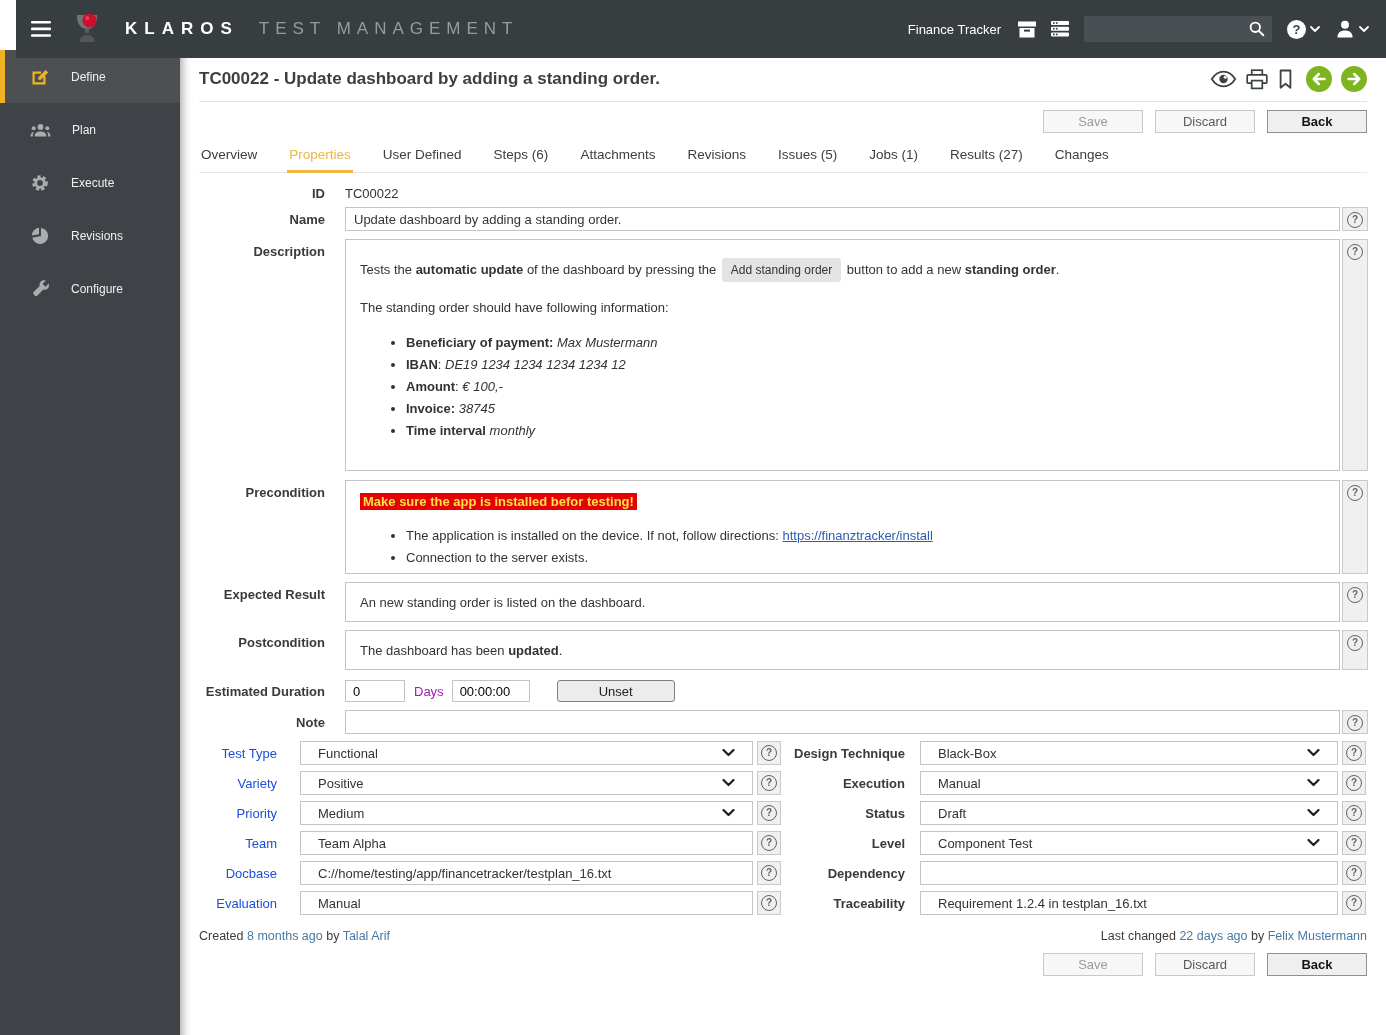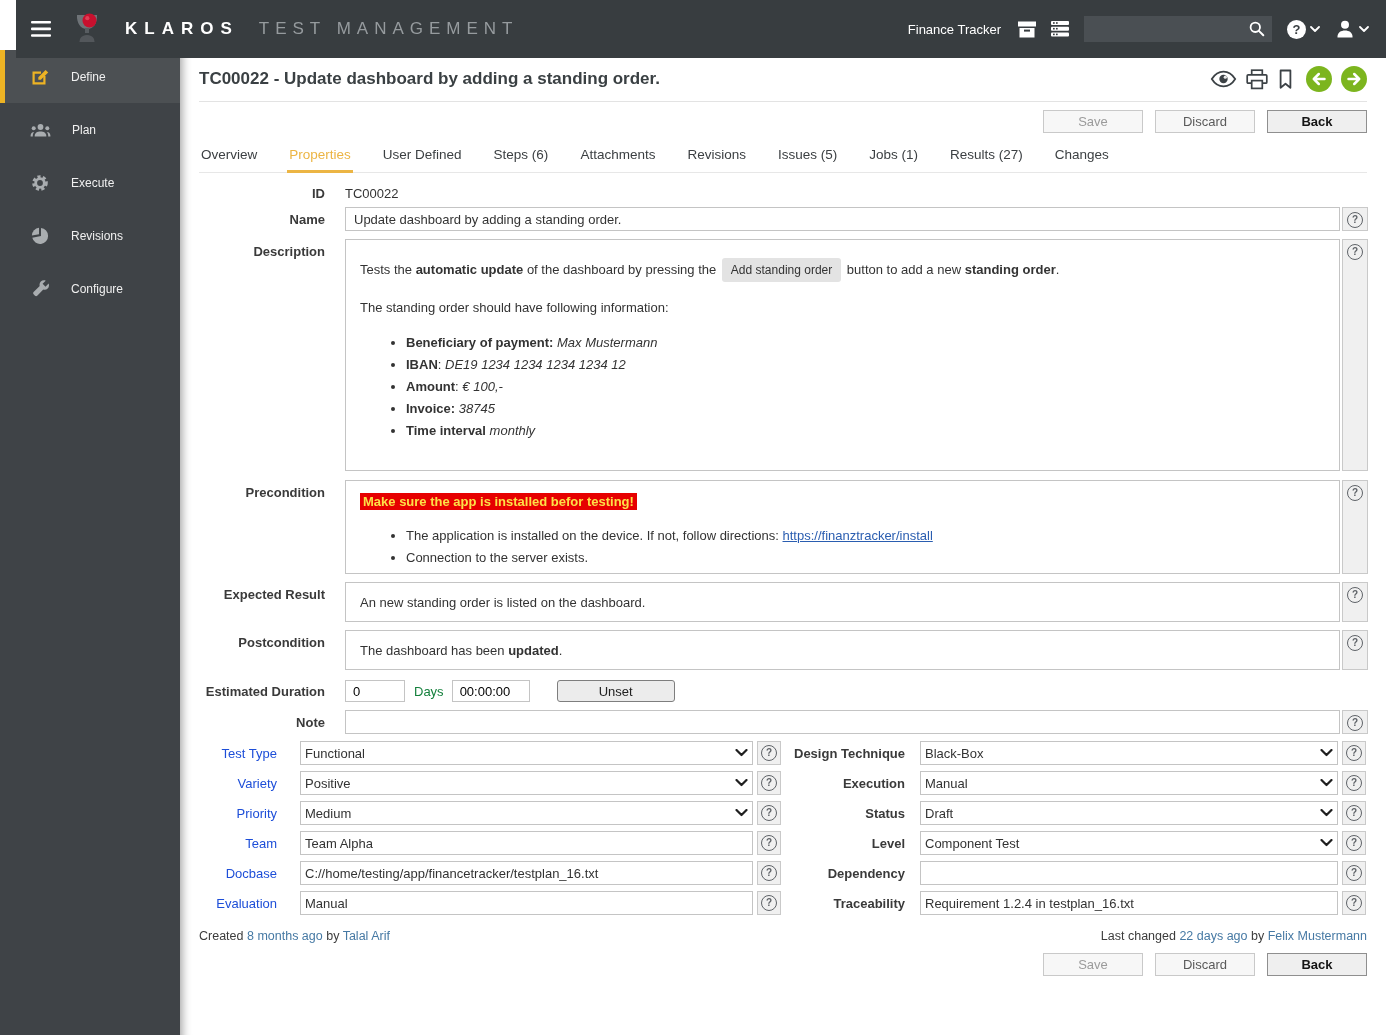--- a/index.html
+++ b/index.html
@@ -67,29 +67,29 @@
   .richbox p{margin:6px 0 17px;}
   .richbox ul{margin:15px 0 0;padding-left:46px;list-style:disc;}
   .richbox li{margin-bottom:4px;}
   .chip{display:inline-block;background:#e3e3e3;border-radius:3px;padding:3px 9px;
     font-size:12px;color:#333;margin:0 2px;cursor:pointer;}
   .warnhl{background:#e60000;color:#fde047;font-weight:700;padding:1px 3px;}
   a.link{color:#2a5db0;text-decoration:underline;cursor:pointer;}
   .dinput{width:60px;height:22px;border:1px solid #c4c4c4;padding:0 7px;font-size:13px;
     box-sizing:border-box;font-family:inherit;outline:none;}
   .timeinput{width:78px;}
-  .dayslbl{margin:3px 8px 0 9px;font-weight:400;color:#15803d;}
+  .dayslbl{margin:3px 8px 0 9px;font-weight:400;color:#a21caf;}
   .unset{margin-left:27px;width:118px;height:22px;background:#ececec;border:1px solid #7e7e7e;
     border-radius:3px;font-size:13px;font-family:inherit;color:#222;cursor:pointer;}
   
   .prow{display:flex;align-items:center;margin-bottom:6px;height:24px;}
   .plabel{width:78px;flex:none;text-align:right;font-weight:400;color:#1d4ed8;}
   .plabel2{width:124px;flex:none;text-align:right;font-weight:700;color:#3a3a3a;}
   .ctrl{height:24px;border:1px solid #c4c4c4;box-sizing:border-box;display:flex;
-    align-items:center;padding:0 4px;background:#fff;color:#333;font-size:13px;}
+    align-items:center;padding:0 17px;background:#fff;color:#333;font-size:13px;}
   .ctrl.l{width:453px;margin-left:23px;}
   .ctrl.r{width:418px;margin-left:15px;}
   .selbox{justify-content:space-between;cursor:pointer;}
   .pinput{cursor:text;}
   .helpbox{width:24px;height:24px;flex:none;margin-left:4px;background:#f0f0f0;
     border:1px solid #c9c9c9;box-sizing:border-box;display:flex;align-items:center;
     justify-content:center;cursor:pointer;padding:0;}
   .meta{display:flex;justify-content:space-between;font-size:12.5px;color:#3c3c3c;
     margin:14px 0 10px;}
   .meta a{color:#4679a4;text-decoration:none;cursor:pointer;}

